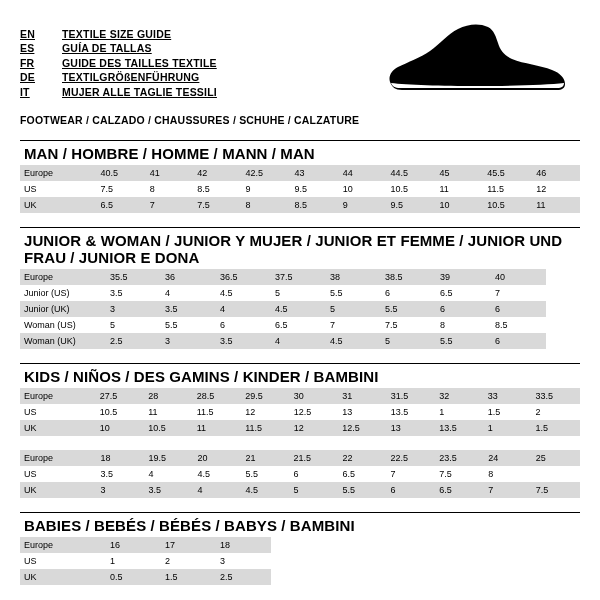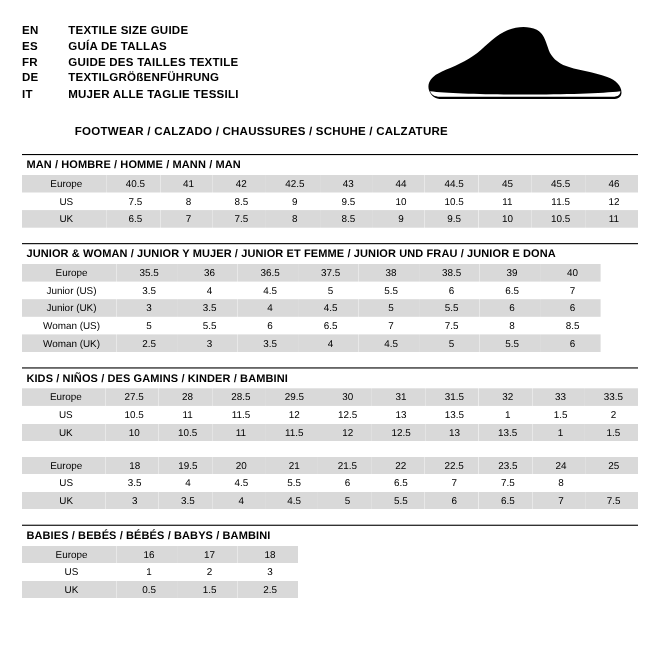--- a/index.html
+++ b/index.html
@@ -18,22 +18,23 @@
     position: relative;
     width: 600px;
     height: 600px;
     box-sizing: border-box;
     padding: 16px 20px 0 20px;
   }
 
   
   .header {
     display: flex;
-    align-items: center;
+    align-items: flex-end;
     justify-content: space-between;
+    text-decoration: underline;
   }
   .lang-table {
     border-collapse: collapse;
     font-size: 10.5px;
     font-weight: bold;
     letter-spacing: 0.2px;
   }
   .lang-table td {
     padding: 0 0 2.5px 0;
     vertical-align: top;
@@ -48,40 +49,38 @@
     height: 80px;
     margin-right: 8px;
     margin-top: 4px;
   }
 
   .section-title {
     font-size: 10.5px;
     font-weight: bold;
     letter-spacing: 0.2px;
     margin-top: 14px;
-    margin-left: 48px;
   }
 
   
   .group {
     margin-top: 14px;
   }
   .group-title {
-    font-size: 10px;
+    font-size: 15px;
     font-weight: bold;
     letter-spacing: 0.1px;
     padding: 0 0 3px 4px;
     border-top: 1px solid #000;
     padding-top: 4px;
   }
   table.sizes {
     border-collapse: collapse;
     font-size: 9px;
     table-layout: fixed;
-    text-align: center;
   }
   table.sizes td {
     height: 16px;
     line-height: 16px;
     padding: 0 0 0 4px;
     white-space: nowrap;
     overflow: hidden;
   }
   table.sizes tr.shaded td {
     background: #d9d9d9;

